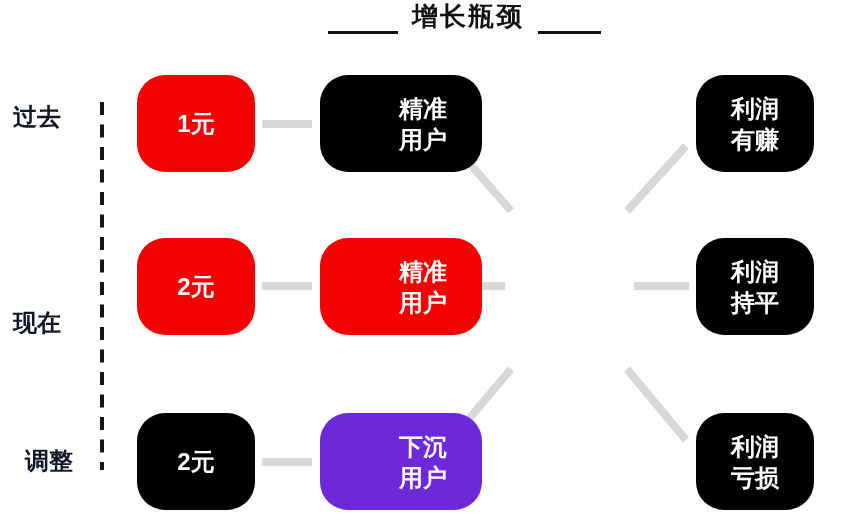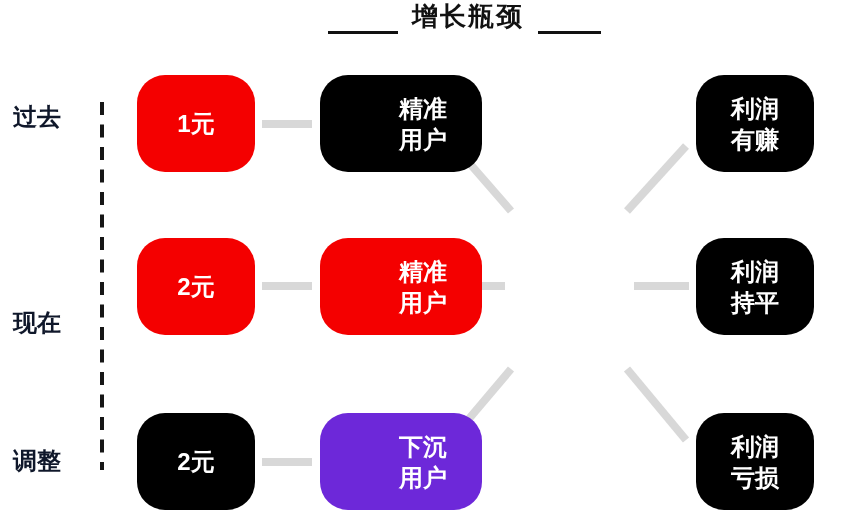--- a/index.html
+++ b/index.html
@@ -73,21 +73,21 @@
   
   .col-cost   { left: 137px; }
   .col-user   { left: 320px; padding-left: 44px; }
   .col-profit { left: 696px; }
   .row-1 { top: 75px; }
   .row-2 { top: 238px; }
   .row-3 { top: 413px; }
   .center-col { left: 510px; top: 238px; }
   .label-1 { top: 104px; }
   .label-2 { top: 278px; margin-top: 32px; }
-  .label-3 { top: 448px; }
+  .label-3 { top: 448px; text-align: right; }
 </style>
 </head>
 <body>
 
 <div class="stage">
 
   <svg class="connectors" viewBox="0 0 842 527" xmlns="http://www.w3.org/2000/svg">
 
     <line x1="102" y1="102" x2="102" y2="470" stroke="#161616" stroke-width="4" stroke-dasharray="13 9.5"></line>
 

